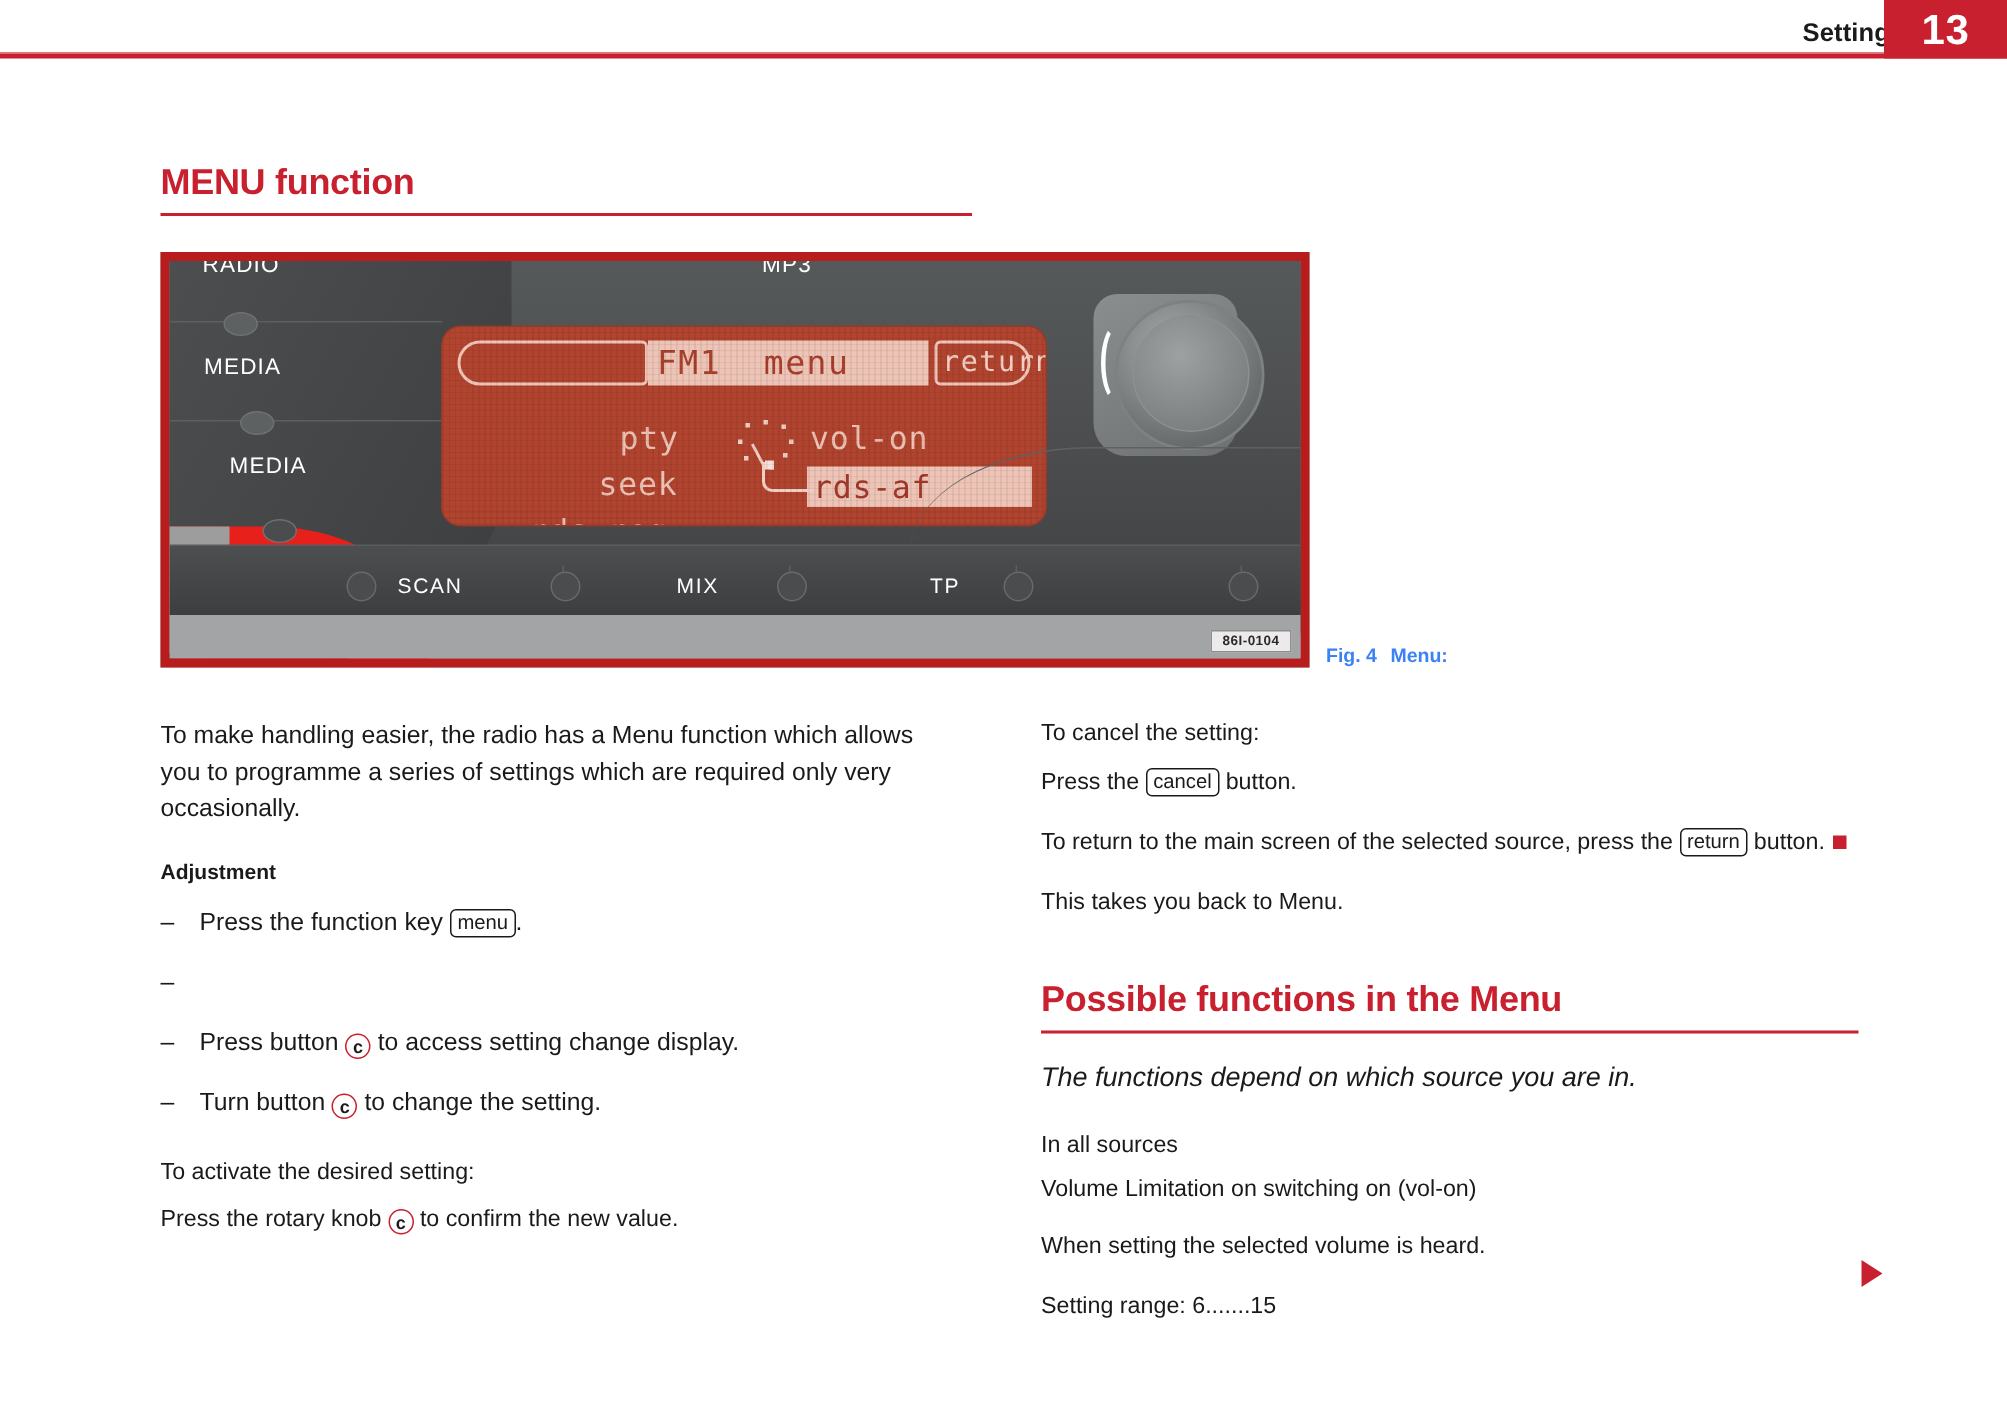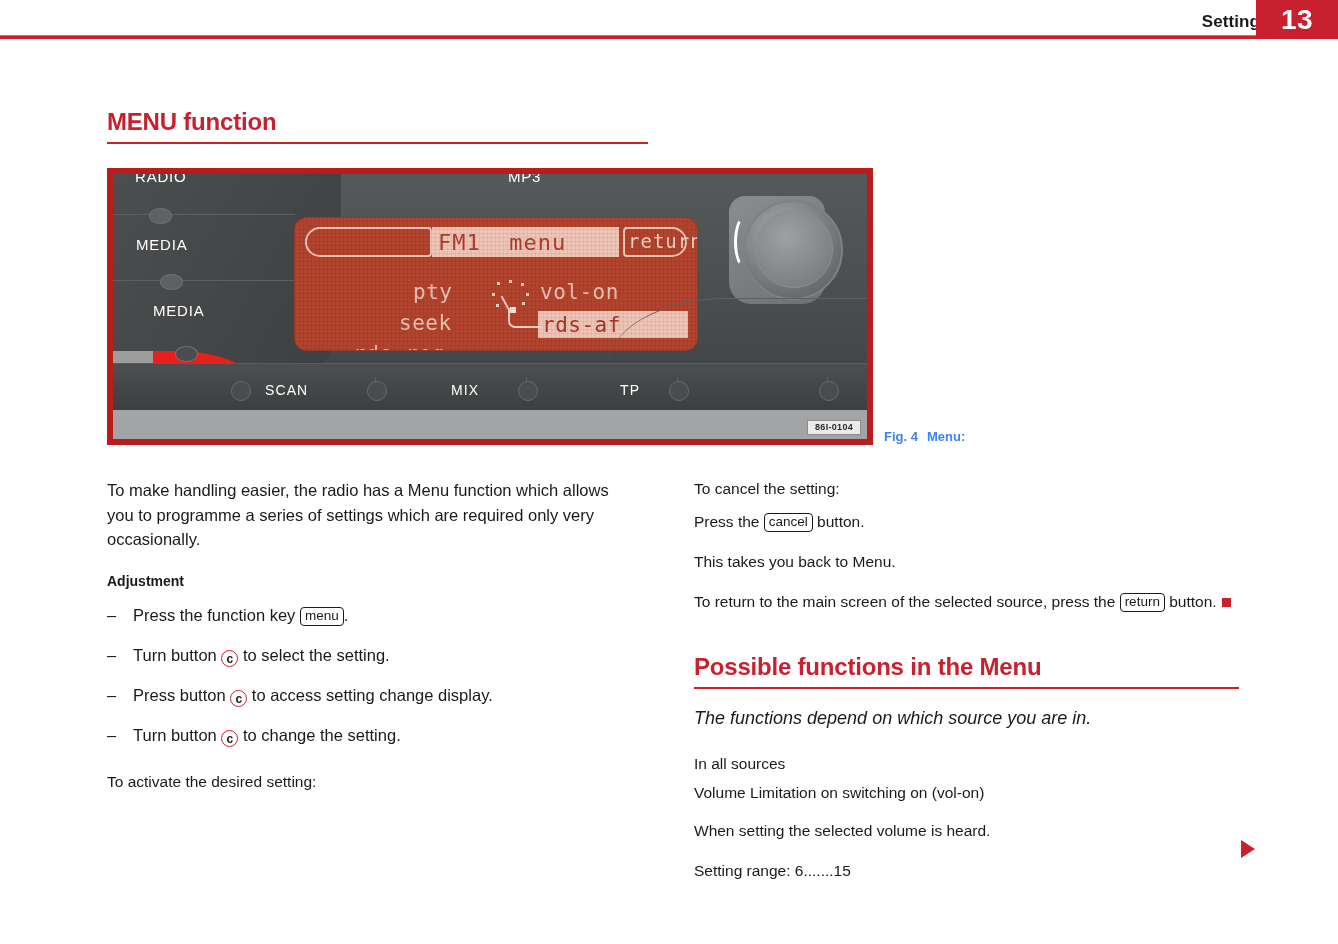--- a/index.html
+++ b/index.html
@@ -597,46 +597,46 @@
 <div style="position:absolute; left:107px; top:573px; width:540px;">
   <div class="subhead-lg">Adjustment</div>
 
   <div class="bullet-row" style="margin-top:14px;">
     <span class="bullet-dash">–</span>
     <span><span>Press the function key </span><span class="keycap">menu</span><span>.</span></span>
   </div>
 
   <div class="bullet-row">
     <span class="bullet-dash">–</span>
-    <span><span>Turn button </span><span class="c-icon">c</span><span> to select the setting.</span></span>
   </div>
 
   <div class="bullet-row">
     <span class="bullet-dash">–</span>
     <span><span>Press button </span><span class="c-icon">c</span><span> to access setting change display.</span></span>
   </div>
 
   <div class="bullet-row">
     <span class="bullet-dash">–</span>
     <span><span>Turn button </span><span class="c-icon">c</span><span> to change the setting.</span></span>
   </div>
 </div>
 
 <div style="position:absolute; left:107px; top:771px; width:540px;">
   <div class="subhead">To activate the desired setting:</div>
+  <div class="body-p" style="margin-top:8px; font-size:15.5px;"><span>Press the rotary knob </span><span class="c-icon">c</span><span> to confirm the new value.</span></div>
 </div>
 
 <div id="right-col">
   <div class="subhead">To cancel the setting:</div>
 
   <div class="body-p" style="margin-top:10px; font-size:15.5px;"><span>Press the </span><span class="keycap">cancel</span><span> button.</span></div>
 
+  <div class="body-p" style="margin-top:16px; font-size:15.5px;"><span>To return to the main screen of the selected source, press the </span><span class="keycap">return</span><span> button.</span><span class="end-square"></span></div>
+
   <div class="body-p" style="margin-top:16px; font-size:15.5px;">This takes you back to Menu.</div>
-
-  <div class="body-p" style="margin-top:16px; font-size:15.5px;"><span>To return to the main screen of the selected source, press the </span><span class="keycap">return</span><span> button.</span><span class="end-square"></span></div>
 </div>
 
 <div style="position:absolute; left:694px; top:655px; width:545px;">
   <h2 class="sec-heading">Possible functions in the Menu</h2>
   <div class="sec-rule"></div>
 
   <div class="italic-p" style="margin-top:17px;">The functions depend on which source you are in.</div>
 
   <div class="subhead" style="margin-top:22px;">In all sources</div>
   <div class="subhead" style="margin-top:7px;">Volume Limitation on switching on (vol-on)</div>

